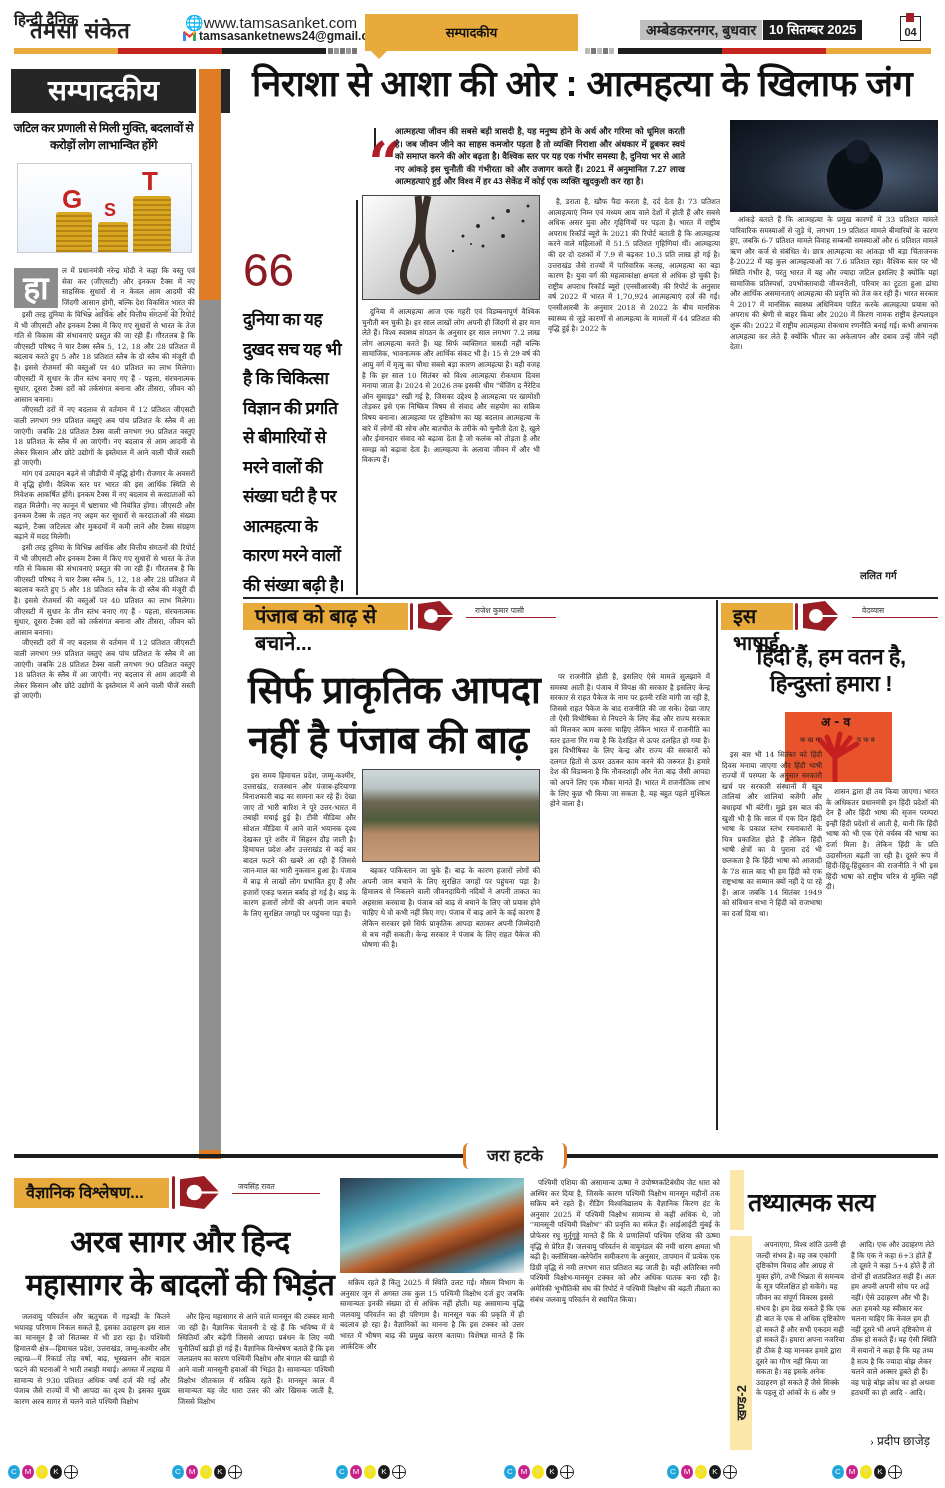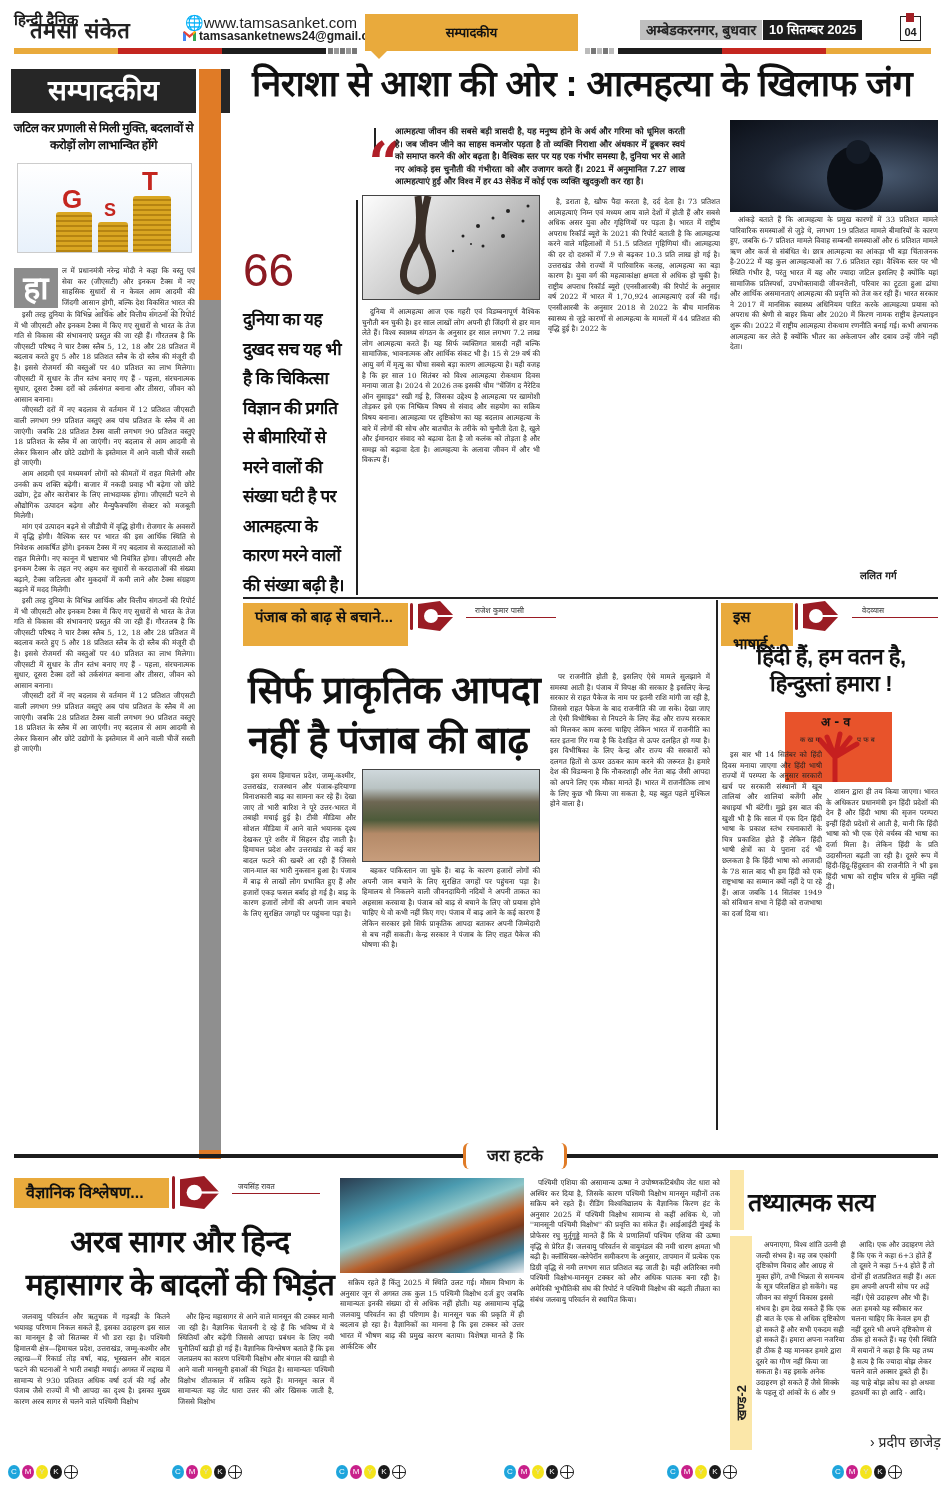--- a/index.html
+++ b/index.html
@@ -36,21 +36,21 @@
 
 .main-head{left:252px;top:63px;width:680px;font-size:36px;line-height:42px}
 .quote-mark{left:368px;top:135px;font-size:58px;color:#b01f28;font-family:"DejaVu Serif",serif;font-weight:bold;line-height:58px}
 .quote-rule{left:374px;top:128px;width:2px;height:22px;background:#222}
 .quote-text{left:395px;top:125px;width:290px;font-size:8.5px;line-height:12.6px;font-weight:bold;color:#222;text-align:justify;font-family:"Liberation Sans",sans-serif}
 .dark-img{left:730px;top:120px;width:208px;height:92px;background:radial-gradient(ellipse at 70% 60%,#4a5b72 0%,#1d2533 55%,#0c1018 100%)}
 .noose-img{left:362px;top:195px;width:178px;height:105px;background:linear-gradient(135deg,#fdfdfd 0%,#c9c9c9 50%,#8a8a8a 100%);border:1px solid #444;overflow:hidden}
 .pull-66{left:243px;top:247px;font-size:46px;color:#8c1a22;font-family:"Liberation Sans",sans-serif;line-height:46px}
 .pull-text{left:243px;top:305px;width:108px;font-size:17px;line-height:29.5px}
 
-.tagbox{height:43px;background:#e9aa3c;color:#111;font-family:"Liberation Sans",sans-serif;font-weight:bold;line-height:27px;padding-left:12px;font-size:15px}
+.tagbox{height:27px;background:#e9aa3c;color:#111;font-family:"Liberation Sans",sans-serif;font-weight:bold;line-height:27px;padding-left:12px;font-size:20px}
 .pen{position:absolute;width:50px;height:30px}
 .pen-line{height:1px;background:#9a1c24}
 .byline{font-size:7.5px;color:#333;font-family:"DejaVu Sans",sans-serif}
 .vrule{width:1.5px;background:#222}
 .hrule{height:1.5px;background:#222}
 .cmyk{display:flex;gap:2px;align-items:center}
 .cmyk span{display:inline-block;width:12px;height:14px;border-radius:50%;font-family:"Liberation Sans",sans-serif;font-size:8px;color:#fff;text-align:center;line-height:14px}
 .cmyk .reg{width:14px;height:14px;border:1px solid #222;border-radius:50%;position:relative;background:#fff}
 .cmyk .reg:before{content:"";position:absolute;left:6px;top:0;width:1px;height:12px;background:#222}
 .cmyk .reg:after{content:"";position:absolute;left:0;top:6px;width:12px;height:1px;background:#222}
@@ -108,21 +108,20 @@
     <div class="coin" style="left:115px;top:32px;width:38px;height:58px"></div>
     <span class="gst-letter" style="left:44px;top:20px;font-size:26px">G</span>
     <span class="gst-letter" style="left:86px;top:36px;font-size:18px">S</span>
     <span class="gst-letter" style="left:124px;top:2px;font-size:26px">T</span>
   </div>
   <div class="abs dropcap sans">हा</div>
   <div class="abs txt" style="left:62px;top:266px;width:133px;height:44px"><span>ल में प्रधानमंत्री नरेन्द्र मोदी ने कहा कि वस्तु एवं सेवा कर (जीएसटी) और इनकम टैक्स में नए साहसिक सुधारों से न केवल आम आदमी की जिंदगी आसान होगी, बल्कि देश विकसित भारत की राह पर भी तेजी से आगे बढ़ेगा। वित्त मंत्री निर्मला सीतारमण ने भी कहा कि नए कर सुधारों से इसी वित्त वर्ष 2025-26 के अंत तक भारत दुनिया की तीसरी सबसे बड़ी अर्थव्यवस्था बन सकता है।</span></div>
   <div class="abs txt" style="left:14px;top:310px;width:181px;height:840px">
     <p>इसी तरह दुनिया के विभिन्न आर्थिक और वित्तीय संगठनों की रिपोर्ट में भी जीएसटी और इनकम टैक्स में किए गए सुधारों से भारत के तेज गति से विकास की संभावनाएं प्रस्तुत की जा रही हैं। गौरतलब है कि जीएसटी परिषद ने चार टैक्स स्लैब 5, 12, 18 और 28 प्रतिशत में बदलाव करते हुए 5 और 18 प्रतिशत स्लैब के दो स्लैब की मंजूरी दी है। इससे रोजमर्रा की वस्तुओं पर 40 प्रतिशत का लाभ मिलेगा। जीएसटी में सुधार के तीन स्तंभ बनाए गए हैं - पहला, संरचनात्मक सुधार, दूसरा टैक्स दरों को तर्कसंगत बनाना और तीसरा, जीवन को आसान बनाना।</p>
     <p>जीएसटी दरों में नए बदलाव से वर्तमान में 12 प्रतिशत जीएसटी वाली लगभग 99 प्रतिशत वस्तुएं अब पांच प्रतिशत के स्लैब में आ जाएंगी। जबकि 28 प्रतिशत टैक्स वाली लगभग 90 प्रतिशत वस्तुएं 18 प्रतिशत के स्लैब में आ जाएंगी। नए बदलाव से आम आदमी से लेकर किसान और छोटे उद्योगों के इस्तेमाल में आने वाली चीजें सस्ती हो जाएंगी।</p>
-    <p>आम आदमी एवं मध्यमवर्ग लोगों को कीमतों में राहत मिलेगी और उनकी क्रय शक्ति बढ़ेगी। बाजार में नकदी प्रवाह भी बढ़ेगा जो छोटे उद्योग, ट्रेड और कारोबार के लिए लाभदायक होगा। जीएसटी घटने से औद्योगिक उत्पादन बढ़ेगा और मैन्युफैक्चरिंग सेक्टर को मजबूती मिलेगी।</p>
     <p>मांग एवं उत्पादन बढ़ने से जीडीपी में वृद्धि होगी। रोजगार के अवसरों में वृद्धि होगी। वैश्विक स्तर पर भारत की इस आर्थिक स्थिति से निवेशक आकर्षित होंगे। इनकम टैक्स में नए बदलाव से करदाताओं को राहत मिलेगी। नए कानून में भ्रष्टाचार भी नियंत्रित होगा। जीएसटी और इनकम टैक्स के तहत नए अहम कर सुधारों से करदाताओं की संख्या बढ़ाने, टैक्स जटिलता और मुकदमों में कमी लाने और टैक्स संग्रहण बढ़ाने में मदद मिलेगी।</p>
     <p>इसी तरह दुनिया के विभिन्न आर्थिक और वित्तीय संगठनों की रिपोर्ट में भी जीएसटी और इनकम टैक्स में किए गए सुधारों से भारत के तेज गति से विकास की संभावनाएं प्रस्तुत की जा रही हैं। गौरतलब है कि जीएसटी परिषद ने चार टैक्स स्लैब 5, 12, 18 और 28 प्रतिशत में बदलाव करते हुए 5 और 18 प्रतिशत स्लैब के दो स्लैब की मंजूरी दी है। इससे रोजमर्रा की वस्तुओं पर 40 प्रतिशत का लाभ मिलेगा। जीएसटी में सुधार के तीन स्तंभ बनाए गए हैं - पहला, संरचनात्मक सुधार, दूसरा टैक्स दरों को तर्कसंगत बनाना और तीसरा, जीवन को आसान बनाना।</p>
     <p>जीएसटी दरों में नए बदलाव से वर्तमान में 12 प्रतिशत जीएसटी वाली लगभग 99 प्रतिशत वस्तुएं अब पांच प्रतिशत के स्लैब में आ जाएंगी। जबकि 28 प्रतिशत टैक्स वाली लगभग 90 प्रतिशत वस्तुएं 18 प्रतिशत के स्लैब में आ जाएंगी। नए बदलाव से आम आदमी से लेकर किसान और छोटे उद्योगों के इस्तेमाल में आने वाली चीजें सस्ती हो जाएंगी।</p>
   </div>
 </section>
 
 <article>
   <h1 class="abs main-head hd">निराशा से आशा की ओर : आत्महत्या के खिलाफ जंग</h1>
   <div class="abs quote-rule"></div>
   <div class="abs quote-mark">“</div>
@@ -251,21 +250,21 @@
   <h1 class="abs hd" style="left:748px;top:1185px;width:190px;font-size:25px;line-height:34px">तथ्यात्मक सत्य</h1>
   <div class="abs khand">
       <span>खण्ड-2</span>
     </div>
   <div class="abs txt" style="left:756px;top:1240px;width:90px;height:200px;text-align:left">
       <p>अपनाएगा, विश्व शांति उतनी ही जल्दी संभव है। वह जब एकांगी दृष्टिकोण विवाद और आग्रह से मुक्त होंगे, तभी भिन्नता से समन्वय के सूत्र परिलक्षित हो सकेंगे। यह जीवन का संपूर्ण विकास इससे संभव है। हम देख सकते हैं कि एक ही बात के एक से अधिक दृष्टिकोण हो सकते हैं और सभी एकदम सही हो सकते हैं। हमारा अपना नजरिया ही ठीक है यह मानकर हमारे द्वारा दूसरे का गौण नहीं किया जा सकता है। वह इसके अनेक उदाहरण हो सकते हैं जैसे सिक्के के पहलू दो आंकों के 6 और 9</p>
     </div>
   <div class="abs txt" style="left:851px;top:1240px;width:87px;height:190px;text-align:left">
       <p>आदि। एक और उदाहरण लेते हैं कि एक ने कहा 6+3 होते हैं तो दूसरे ने कहा 5+4 होते हैं तो दोनों ही शतप्रतिशत सही हैं। अतः हम अपनी अपनी सोच पर अड़ें नहीं। ऐसे उदाहरण और भी हैं। अतः हमको यह स्वीकार कर चलना चाहिए कि केवल हम ही नहीं दूसरे भी अपने दृष्टिकोण से ठीक हो सकते हैं। यह ऐसी स्थिति में सयानों ने कहा है कि यह तथ्य है सत्य है कि ज्यादा बोझ लेकर चलने वाले अक्सर डूबते ही हैं। वह चाहे बोझ क्रोध का हो अथवा हठधर्मी का हो आदि - आदि।</p>
     </div>
-  <div class="abs" style="left:870px;top:1432px;font-size:14px;font-family:Liberation Sans, sans-serif">› <span>प्रदीप छाजेड़</span></div>
+  <div class="abs" style="left:870px;top:1432px;font-size:12px;font-family:Liberation Serif, serif">› <span>प्रदीप छाजेड़</span></div>
 </article>
 
 <footer>
   <div class="abs cmyk" style="left:8px;top:1465px">
     <span style="background:#1ea5dc">C</span>
       <span style="background:#c8208a">M</span>
       <span style="background:#f4e41c;color:#ddd">Y</span>
       <span style="background:#1b1b1b">K</span>
       <i class="reg"></i>
   </div>

